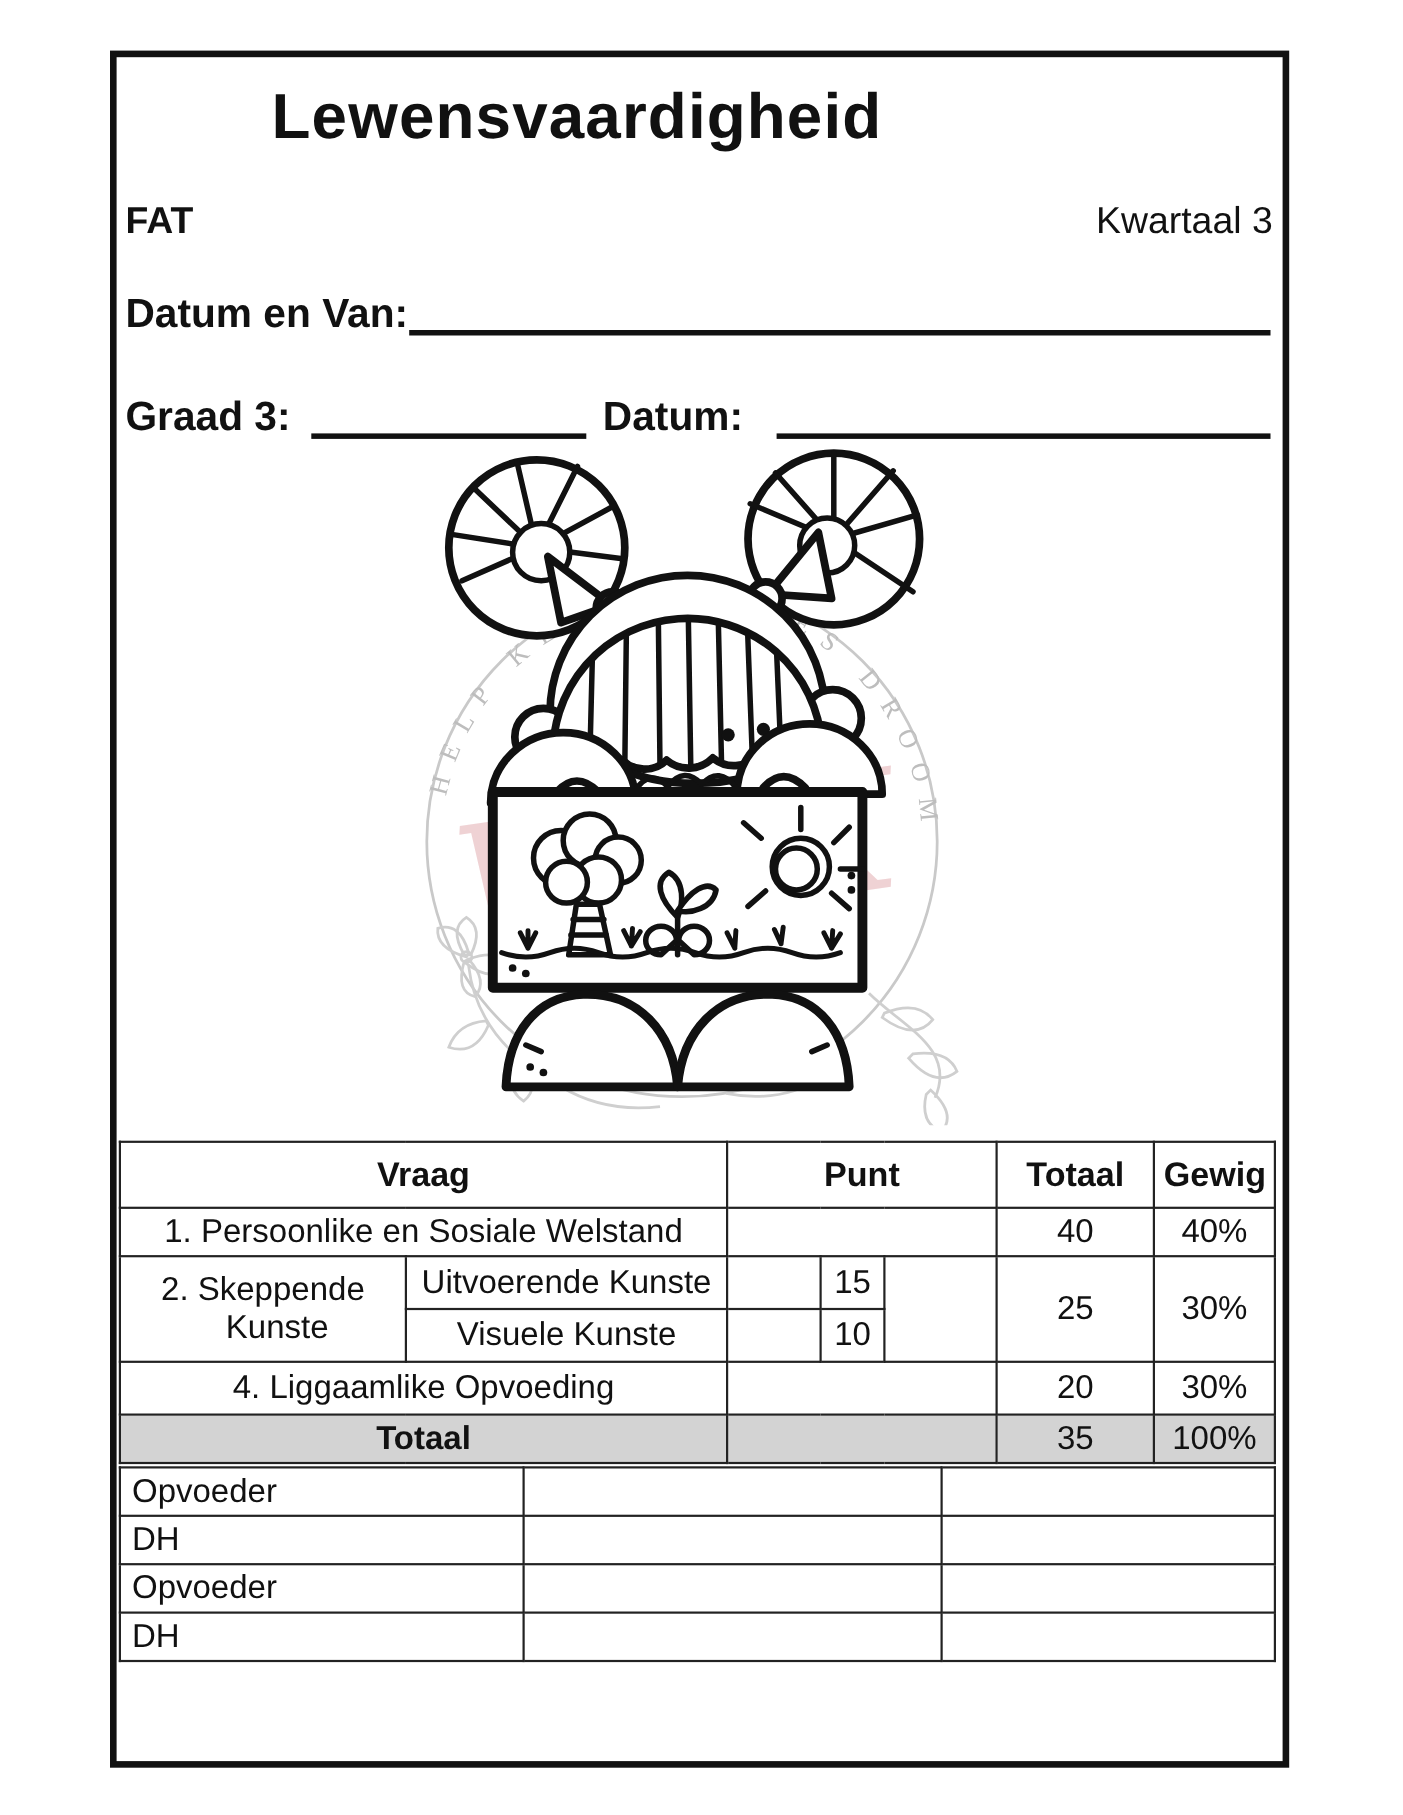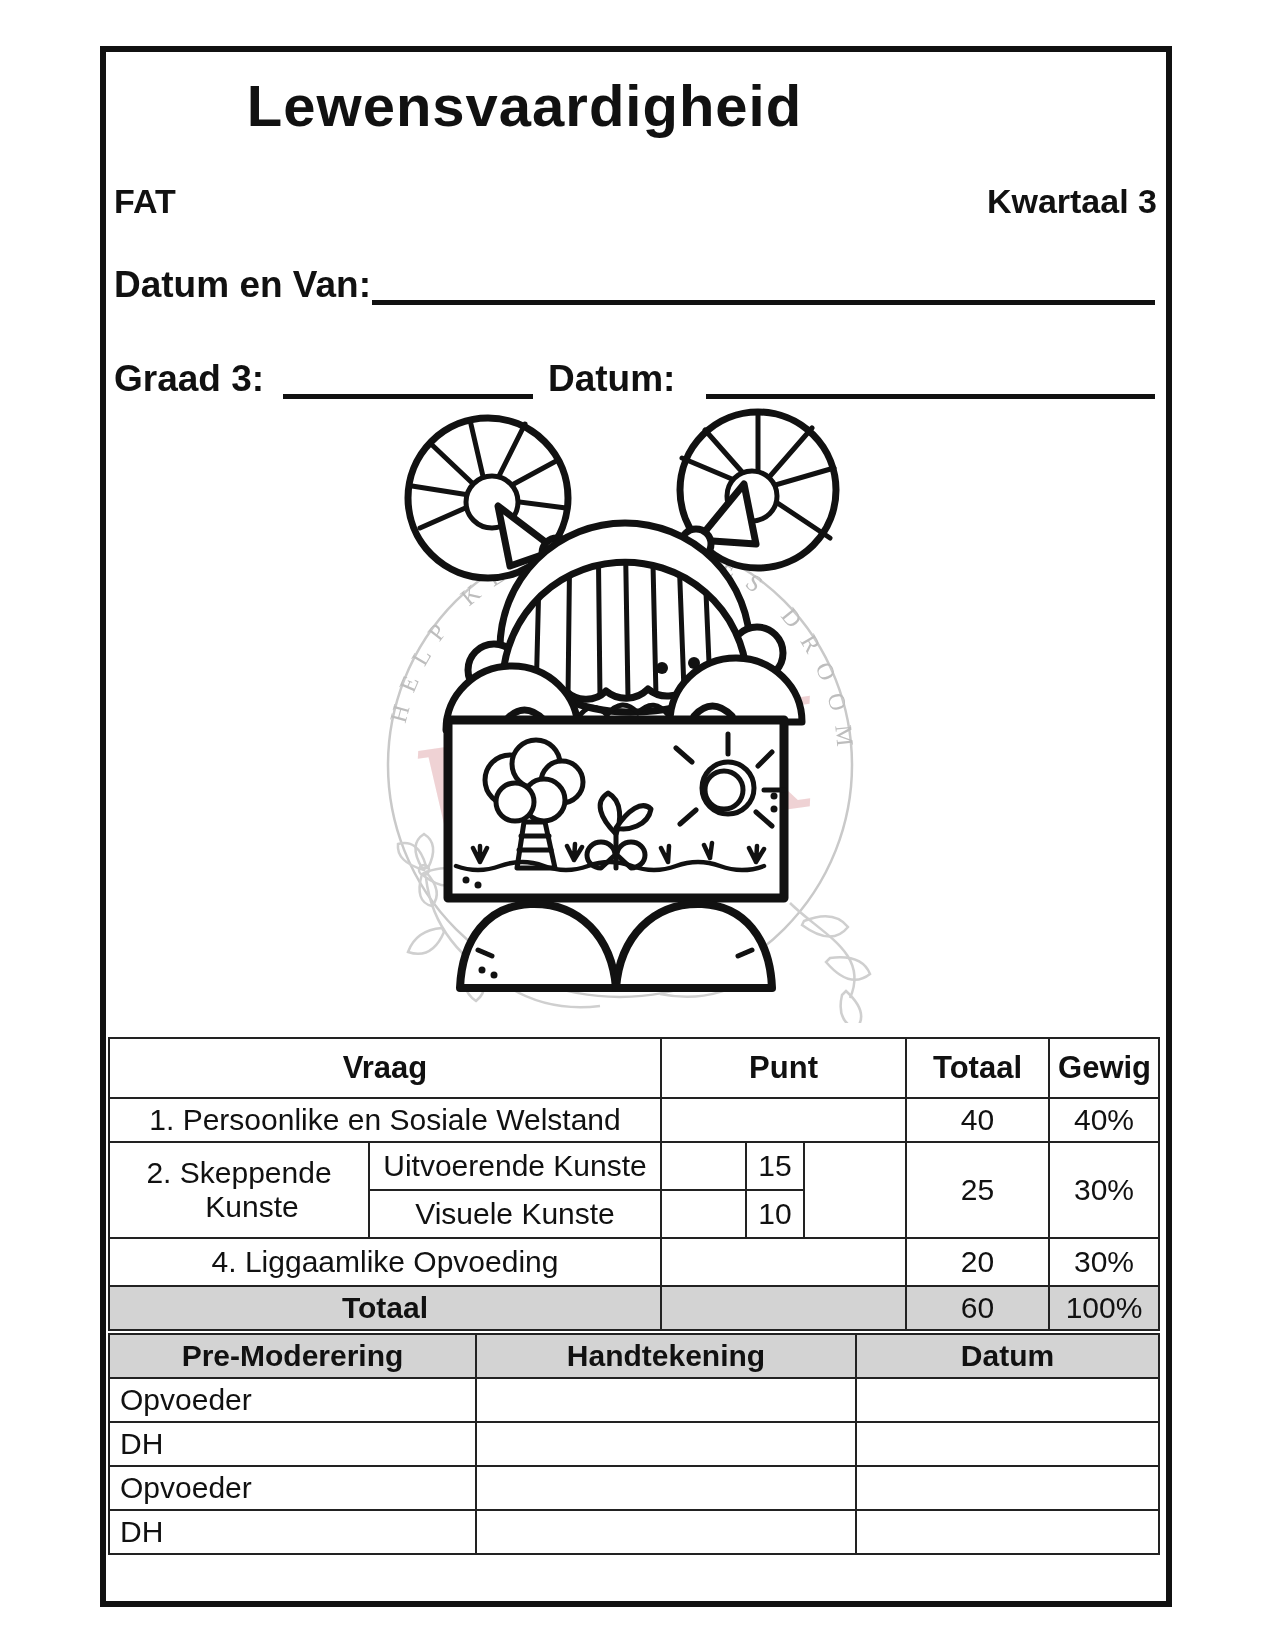--- a/index.html
+++ b/index.html
@@ -9,21 +9,21 @@
   }
   .page-border{
     position:absolute;left:100px;top:46px;width:1060px;height:1549px;
     border:6px solid #111;background:#fff;
   }
   .title{
     position:absolute;left:0;top:72px;width:1049px;text-align:center;
     font-size:58px;font-weight:bold;letter-spacing:1px;
   }
   .fat{position:absolute;left:114px;top:182px;font-size:34px;font-weight:bold;}
-  .kwartaal{position:absolute;right:118px;top:182px;font-size:34px;font-weight:bold;}
+  .kwartaal{position:absolute;right:118px;top:182px;font-size:34px;font-weight:normal;}
   .fieldlabel{position:absolute;font-size:37px;font-weight:bold;white-space:nowrap;}
   .fill-line{position:absolute;height:0;border-bottom:5px solid #111;}
   .illus{position:absolute;left:360px;top:398px;width:520px;height:625px;}
 
   table{border-collapse:collapse;table-layout:fixed;}
   .marks{
     position:absolute;left:108px;top:1037px;width:1050px;
     font-size:30px;
   }
   .marks td,.marks th{border:2.5px solid #222;padding:0 8px;overflow:hidden;}
@@ -229,38 +229,33 @@
   </tr>
   <tr style="height:48px">
     <td colspan="2" class="c-left">4. Liggaamlike Opvoeding</td>
     <td colspan="3"></td>
     <td class="c-center">20</td>
     <td class="c-center">30%</td>
   </tr>
   <tr style="height:44px">
     <td colspan="2" class="c-center gray" style="font-weight:bold">Totaal</td>
     <td colspan="3" class="gray"></td>
-    <td class="c-center gray">60</td>
+    <td class="c-center gray">35</td>
     <td class="c-center gray">100%</td>
   </tr>
 </tbody>
   </table>
 
 <table class="mod">
   <colgroup>
     <col style="width:367px">
       <col style="width:380px">
       <col style="width:303px">
   </colgroup>
   <tbody>
-      <tr class="hdr">
-    <td>Pre-Moderering</td>
-    <td>Handtekening</td>
-    <td>Datum</td>
-  </tr>
   <tr>
     <td class="lbl">Opvoeder</td>
     <td></td>
     <td></td>
   </tr>
   <tr class="lite">
     <td class="lbl">DH</td>
     <td></td>
     <td></td>
   </tr>

